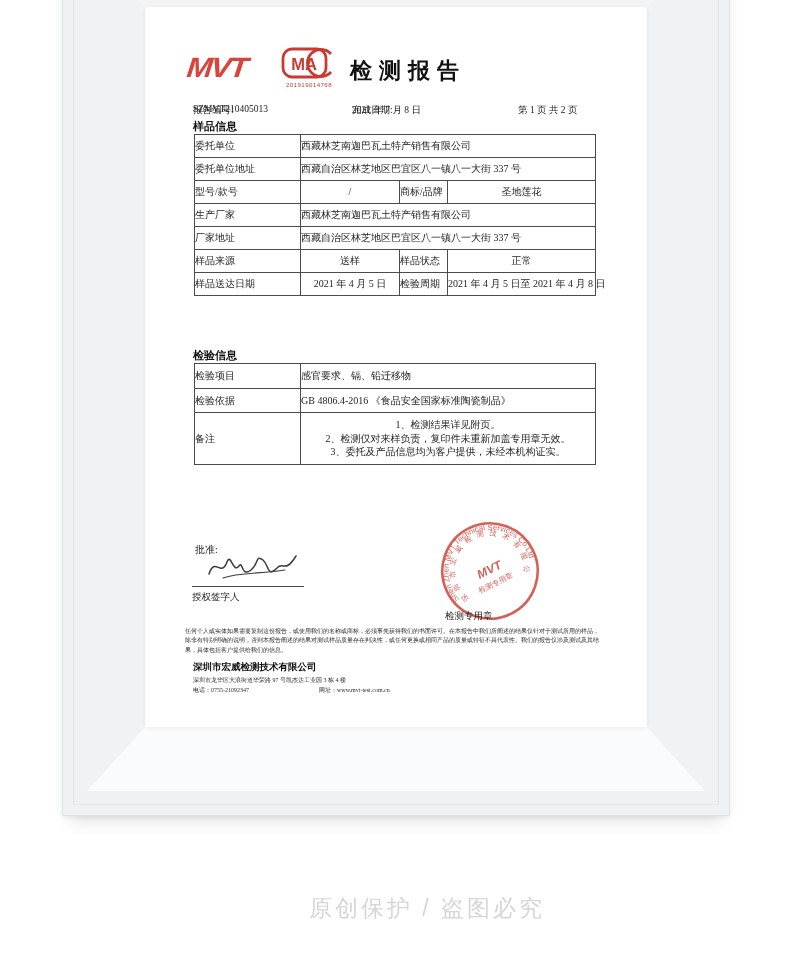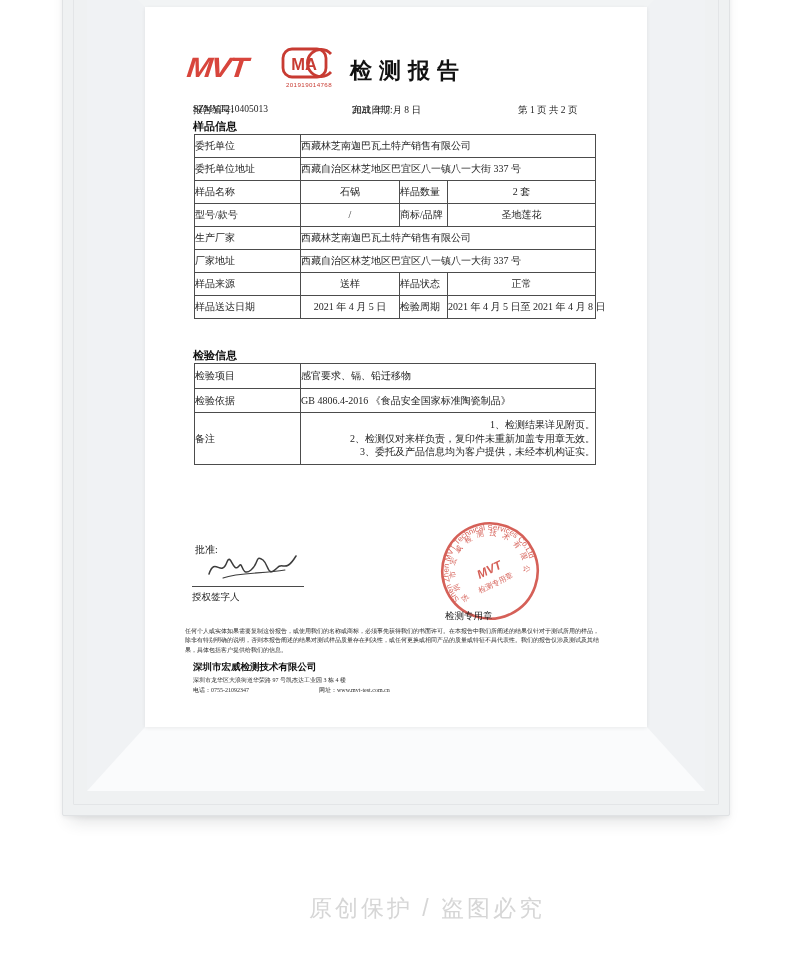--- a/index.html
+++ b/index.html
@@ -39,21 +39,21 @@
   table.t{position:absolute;left:49px;border-collapse:collapse;table-layout:fixed;width:401px;
           font-size:10px;color:#242424;}
   .t1{top:127px;border-radius:7px;} .t2{top:356px;}
   table.t td{border:1px solid #4c4c4c;padding:0;vertical-align:middle;line-height:1.35;}
   td.lbl{padding-left:7px;text-align:left;}
   td.spanval{padding-left:13px;text-align:left;}
   td.cval{text-align:center;white-space:nowrap;}
   .t1 tr{height:23px;}
   .t2 .r-a{height:25px;margin-top:18px;} .t2 .r-b{height:24px;} .t2 .r-c{height:36px;} .t2 .r-d{height:52px;}
   td.para{padding:3px 10px 3px 13px;line-height:1.55;text-align:left;}
-  td.notes{padding:3px 10px 3px 13px;line-height:1.6;text-align:right;}
+  td.notes{padding:3px 10px 3px 13px;line-height:1.6;text-align:center;}
 
   .approve-label{position:absolute;left:50px;top:536px;font-size:10px;color:#1c1c1c;}
   .sig{position:absolute;left:60px;top:541px;}
   .sig-line{position:absolute;left:47px;top:579px;width:112px;height:1px;background:#4a4a4a;}
   .signer{position:absolute;left:47px;top:584px;font-size:9.5px;color:#1c1c1c;}
 
   .stamp{position:absolute;left:293px;top:512px;width:104px;height:104px;
          transform:rotate(-26deg);}
   .stamp-caption{position:absolute;left:300px;top:603px;font-size:9.5px;color:#1c1c1c;}
 
@@ -113,26 +113,20 @@
               <col style="width:148px">
             </colgroup>
           <tbody>
               <tr>
             <td class="lbl">委托单位</td>
             <td class="spanval" colspan="3">西藏林芝南迦巴瓦土特产销售有限公司</td>
           </tr>
           <tr>
             <td class="lbl">委托单位地址</td>
             <td class="spanval" colspan="3">西藏自治区林芝地区巴宜区八一镇八一大街 337 号</td>
-          </tr>
-          <tr>
-            <td class="lbl">样品名称</td>
-            <td class="cval">石锅</td>
-            <td class="lbl">样品数量</td>
-            <td class="cval">2 套</td>
           </tr>
           <tr>
             <td class="lbl">型号/款号</td>
             <td class="cval">/</td>
             <td class="lbl">商标/品牌</td>
             <td class="cval">圣地莲花</td>
           </tr>
           <tr>
             <td class="lbl">生产厂家</td>
             <td class="spanval" colspan="3">西藏林芝南迦巴瓦土特产销售有限公司</td>

